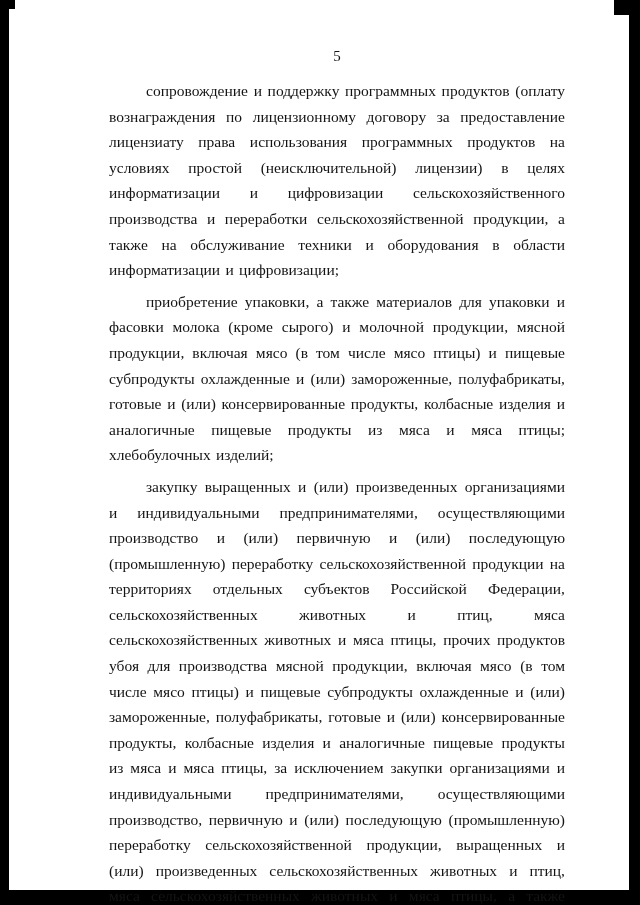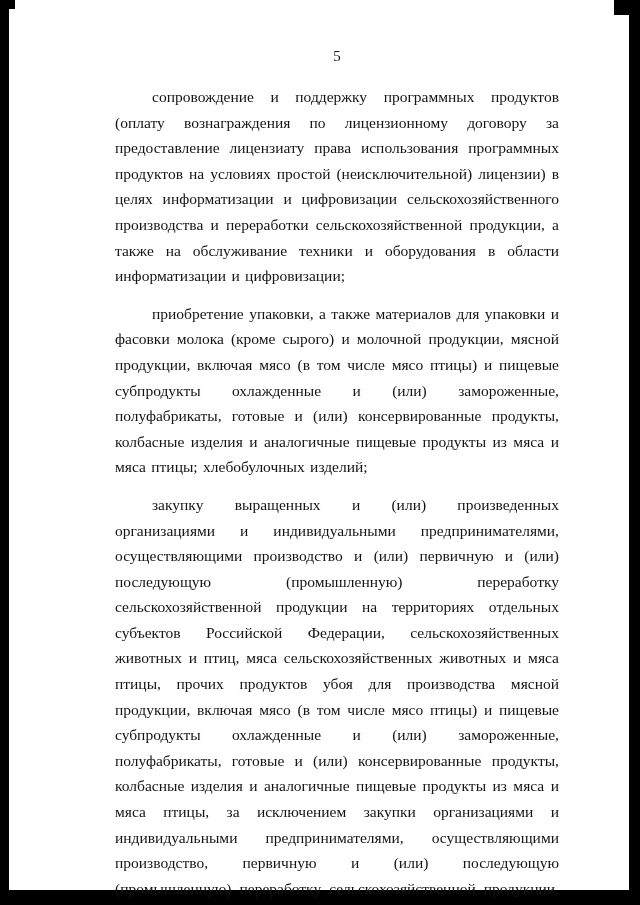--- a/index.html
+++ b/index.html
@@ -33,21 +33,21 @@
     font-size: 15px;
     color: #141414;
   }
   .content {
     position: absolute;
     left: 103px;
     top: 72px;
     width: 468px;
   }
   .content p {
-    margin: 12px;
+    margin: 6px;
     padding: 0;
     text-align: justify;
     text-indent: 37px;
     font-size: 15.5px;
     line-height: 25.6px;
     word-spacing: 1.5px;
   }
 </style>
 </head>
 <body>

